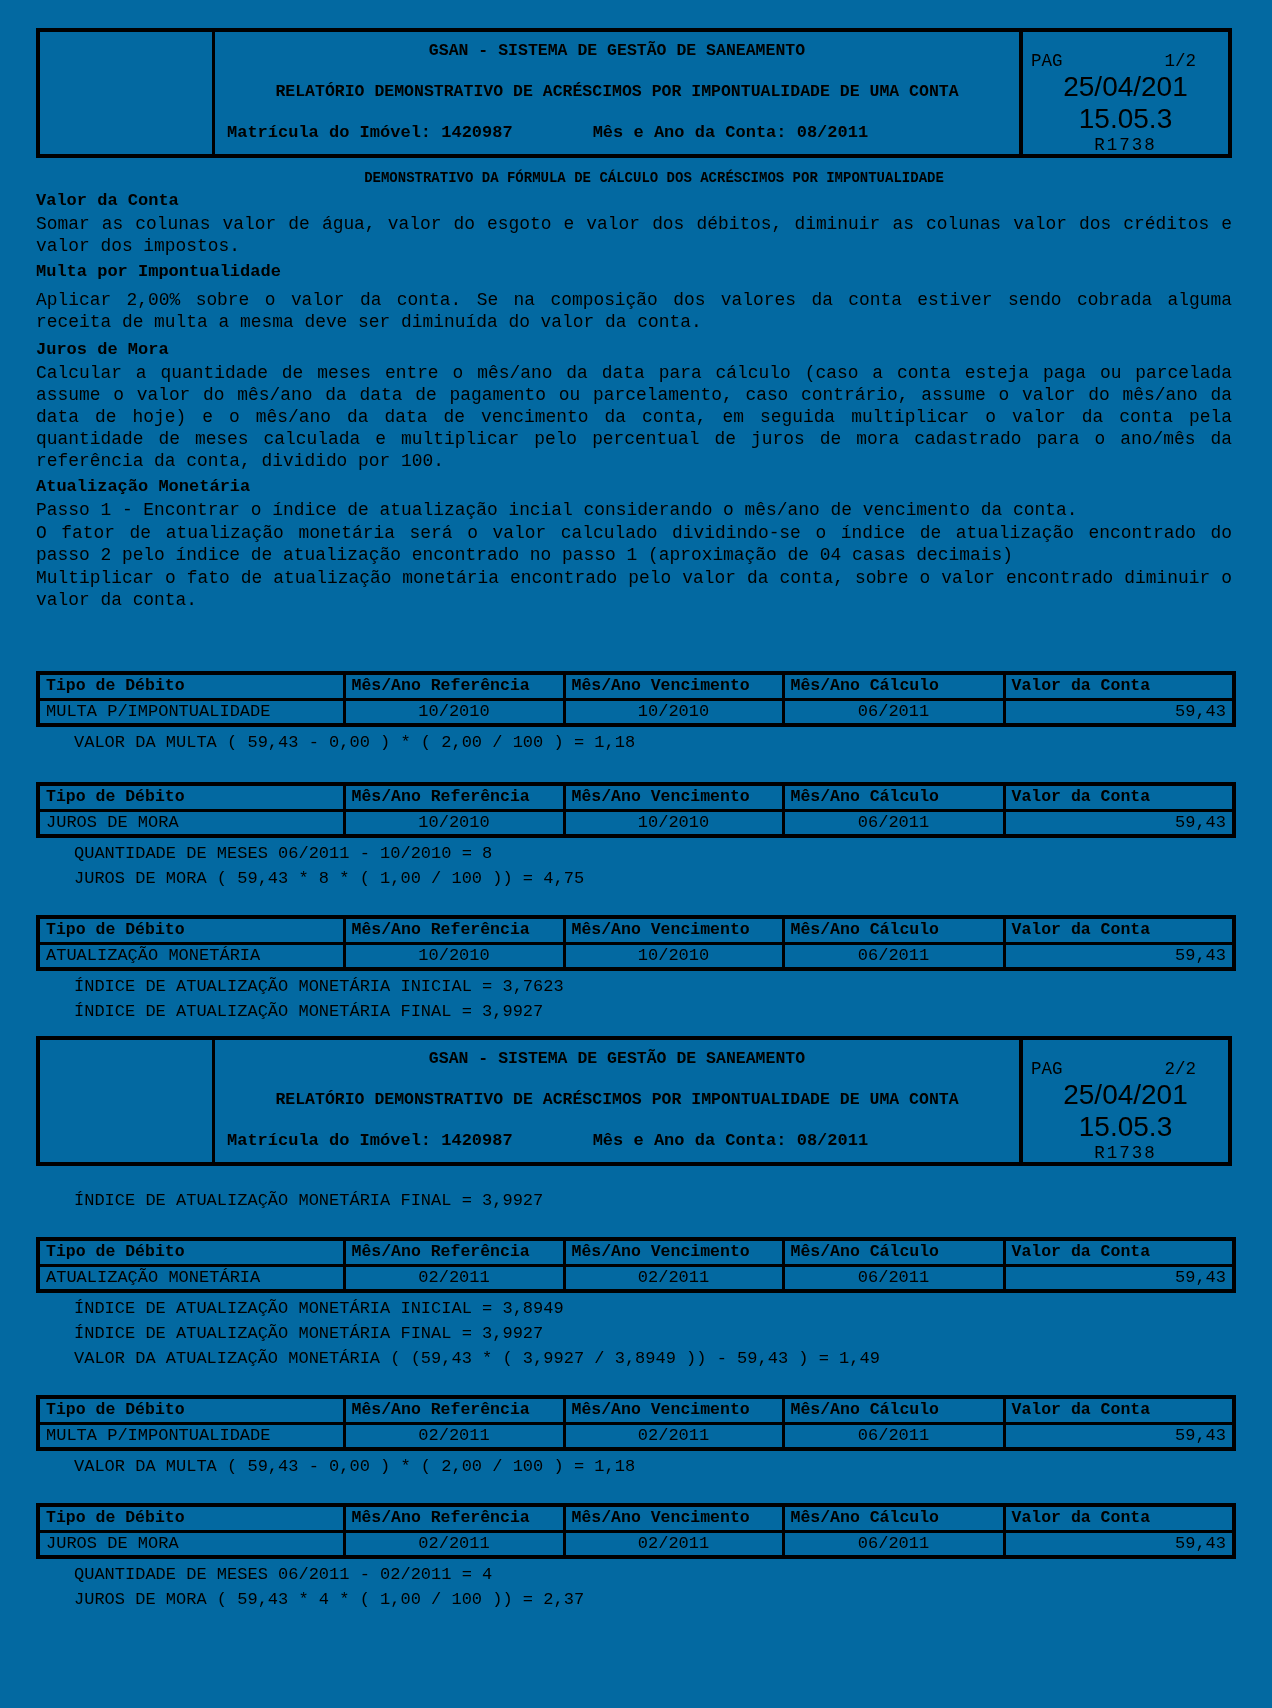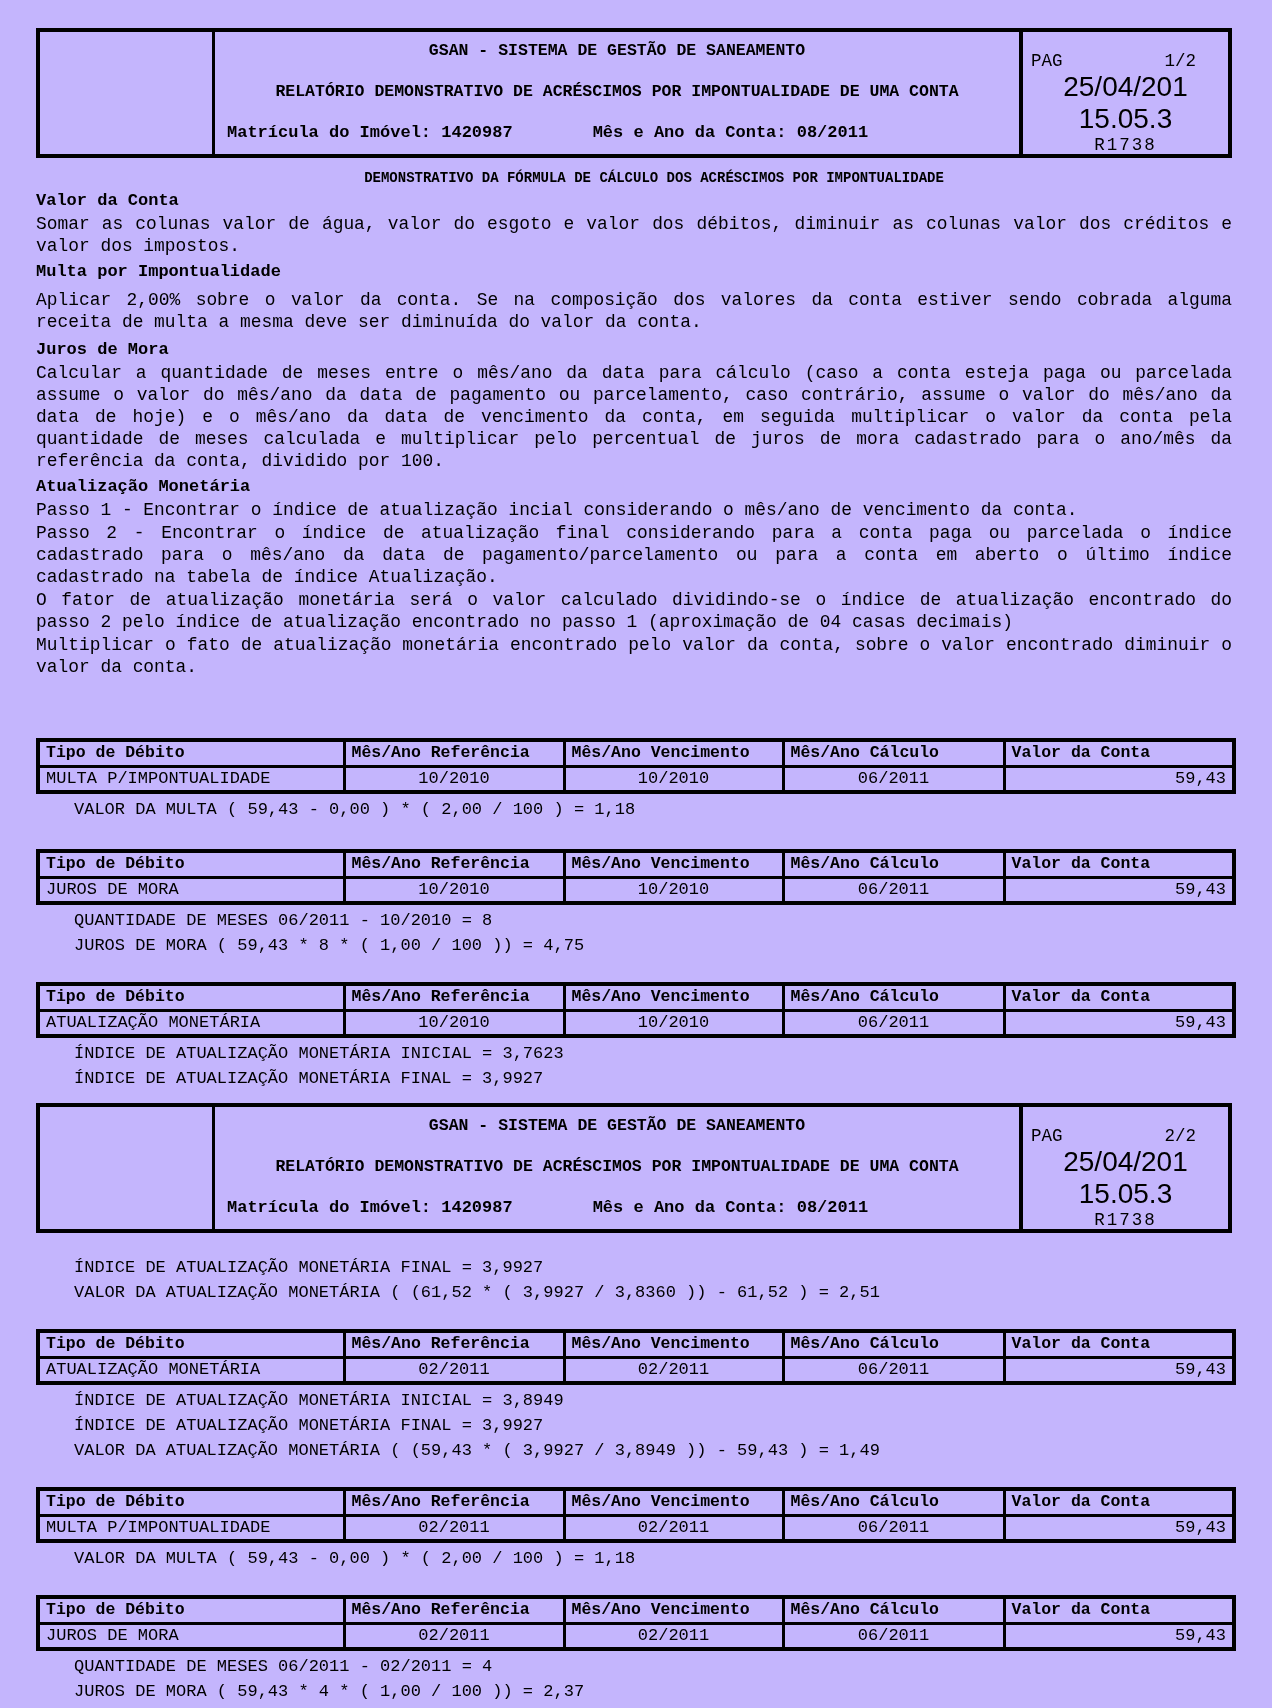--- a/index.html
+++ b/index.html
@@ -1,18 +1,18 @@
 <!DOCTYPE html>
 <html><head>
 <meta charset="utf-8">
 <style>
   * { margin:0; padding:0; box-sizing:border-box; }
   html,body { background:#fff; }
   body { width:1272px; color:#000; font-family:"Liberation Mono","DejaVu Sans Mono",monospace; }
-  .page { width:1272px; height:1708px; padding:28px 0 0 36px; overflow:hidden; background:#c4b5fd; }
+  .page { width:1272px; height:1708px; padding:28px 0 0 36px; overflow:hidden; background:#0369a1; }
 
   
   .hdr { width:1196px; height:130px; display:flex; align-items:stretch; border:4px solid #000; }
   .hdr-logo { width:175px; border-right:3px solid #000; }
   .hdr-center { width:808px; border-right:4px solid #000; display:flex; flex-direction:column;
                 justify-content:space-between; padding:9px 0 12px; }
   .hc-line { text-align:center; font-weight:bold; font-size:16.5px; white-space:nowrap; }
   .hc-meta { display:flex; padding-left:12px; font-weight:bold; font-size:17px; white-space:nowrap; }
   .meta-pair2 { margin-left:80px; }
   .hdr-right { flex:1; display:flex; flex-direction:column; justify-content:space-between; padding:19px 0 8px; }
@@ -72,21 +72,20 @@
   <div class="para">Somar as colunas valor de água, valor do esgoto e valor dos débitos, diminuir as colunas valor dos créditos e valor dos impostos.</div>
 
   <div class="heading">Multa por Impontualidade</div>
   <div class="para" style="margin-top:6px;">Aplicar 2,00% sobre o valor da conta. Se na composição dos valores da conta estiver sendo cobrada alguma receita de multa a mesma deve ser diminuída do valor da conta.</div>
 
   <div class="heading" style="margin-top:6px;">Juros de Mora</div>
   <div class="para">Calcular a quantidade de meses entre o mês/ano da data para cálculo (caso a conta esteja paga ou parcelada assume o valor do mês/ano da data de pagamento ou parcelamento, caso contrário, assume o valor do mês/ano da data de hoje) e o mês/ano da data de vencimento da conta, em seguida multiplicar o valor da conta pela quantidade de meses calculada e multiplicar pelo percentual de juros de mora cadastrado para o ano/mês da referência da conta, dividido por 100.</div>
 
   <div class="heading">Atualização Monetária</div>
   <div class="para">Passo 1 - Encontrar o índice de atualização incial considerando o mês/ano de vencimento da conta.</div>
-  <div class="para">Passo 2 - Encontrar o índice de atualização final considerando para a conta paga ou parcelada o índice cadastrado para o mês/ano da data de pagamento/parcelamento ou para a conta em aberto o último índice cadastrado na tabela de índice Atualização.</div>
   <div class="para">O fator de atualização monetária será o valor calculado dividindo-se o índice de atualização encontrado do passo 2 pelo índice de atualização encontrado no passo 1 (aproximação de 04 casas decimais)</div>
   <div class="para">Multiplicar o fato de atualização monetária encontrado pelo valor da conta, sobre o valor encontrado diminuir o valor da conta.</div>
 
   <table class="dtable mt-t1">
     <colgroup>
         <col class="col1">
         <col class="col2">
         <col class="col3">
         <col class="col4">
         <col class="col5">
@@ -194,21 +193,20 @@
         <span>2/2</span>
       </div>
       <div class="hdr-date">25/04/201</div>
       <div class="hdr-time">15.05.3</div>
       <div class="hdr-code">R1738</div>
     </div>
   </div>
 
   <div class="mt-p2notes">
     <div class="note">ÍNDICE DE ATUALIZAÇÃO MONETÁRIA FINAL = 3,9927</div>
-    <div class="note">VALOR DA ATUALIZAÇÃO MONETÁRIA ( (61,52 * ( 3,9927 / 3,8360 )) - 61,52 ) = 2,51</div>
   </div>
 
   <table class="dtable mt-t4">
     <colgroup>
         <col class="col1">
         <col class="col2">
         <col class="col3">
         <col class="col4">
         <col class="col5">
       </colgroup>

